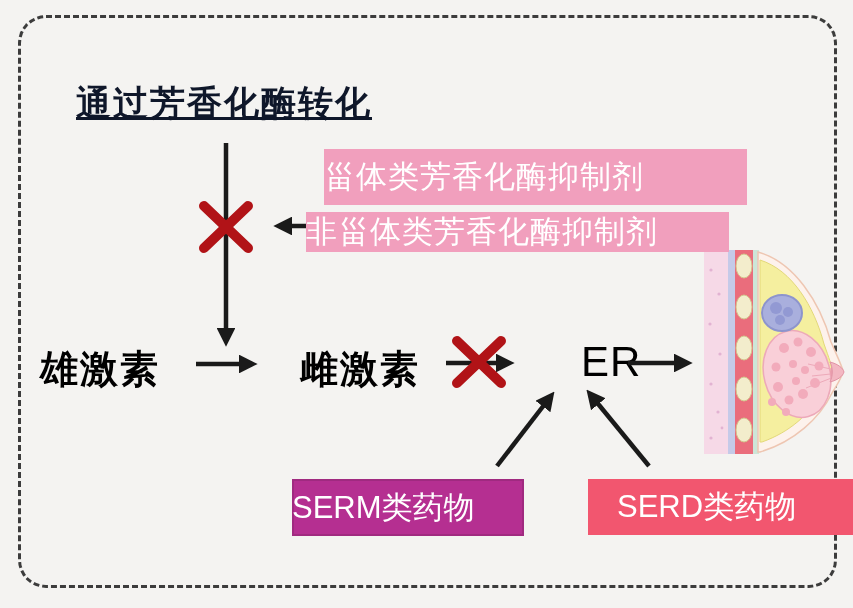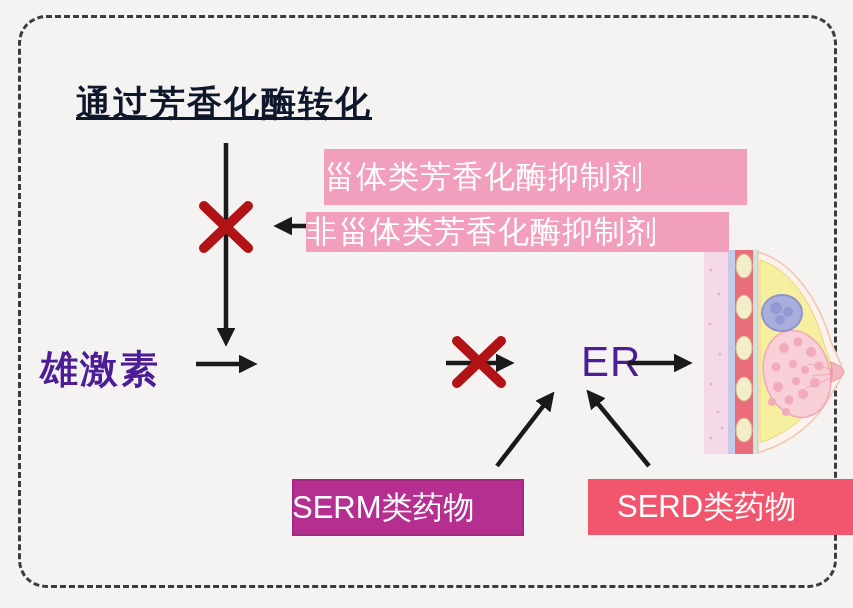--- a/index.html
+++ b/index.html
@@ -12,21 +12,21 @@
     position:absolute;left:18px;top:15px;width:813px;height:567px;
     border:3px dashed #3c3c3c;border-radius:28px;
   }
   .title{
     position:absolute;left:76px;top:80px;
     font-size:35px;font-weight:600;color:#0f172a;letter-spacing:2px;
     white-space:nowrap;
     text-decoration:underline;
   }
   .node{
-    position:absolute;font-weight:600;color:#4c1d95;white-space:nowrap;
+    position:absolute;font-weight:600;color:#000000;white-space:nowrap;
   }
   .node-androgen{left:40px;top:344px;font-size:38px;letter-spacing:2px;}
   .node-estrogen{left:300px;top:344px;font-size:38px;letter-spacing:2px;}
   .node-er{left:544px;top:338px;font-size:42px;font-weight:500;letter-spacing:1px;margin-left:37px;}
   .pill{
     position:absolute;display:flex;align-items:center;justify-content:flex-start;
     color:#ffffff;white-space:nowrap;z-index:3;
   }
   .ai-box{background:#f19fbd;font-size:31px;font-weight:500;letter-spacing:1px;}
   .ai-box-1{left:324px;top:149px;width:423px;height:56px;}
@@ -133,20 +133,21 @@
         <line x1="248" y1="206" x2="204" y2="248"></line>
       </g>
       <g>
         <line x1="457" y1="341" x2="501" y2="383"></line>
         <line x1="501" y1="341" x2="457" y2="383"></line>
       </g>
     </g>
   </svg>
 
   <div class="node node-androgen">雄激素</div>
+  <div class="node node-estrogen">雌激素</div>
   <div class="node node-er">ER</div>
 
   <div class="pill ai-box ai-box-1">
     <span>甾体类芳香化酶抑制剂</span>
   </div>
   <div class="pill ai-box ai-box-2">
     <span>非甾体类芳香化酶抑制剂</span>
   </div>
 
   <div class="pill serm-box">

